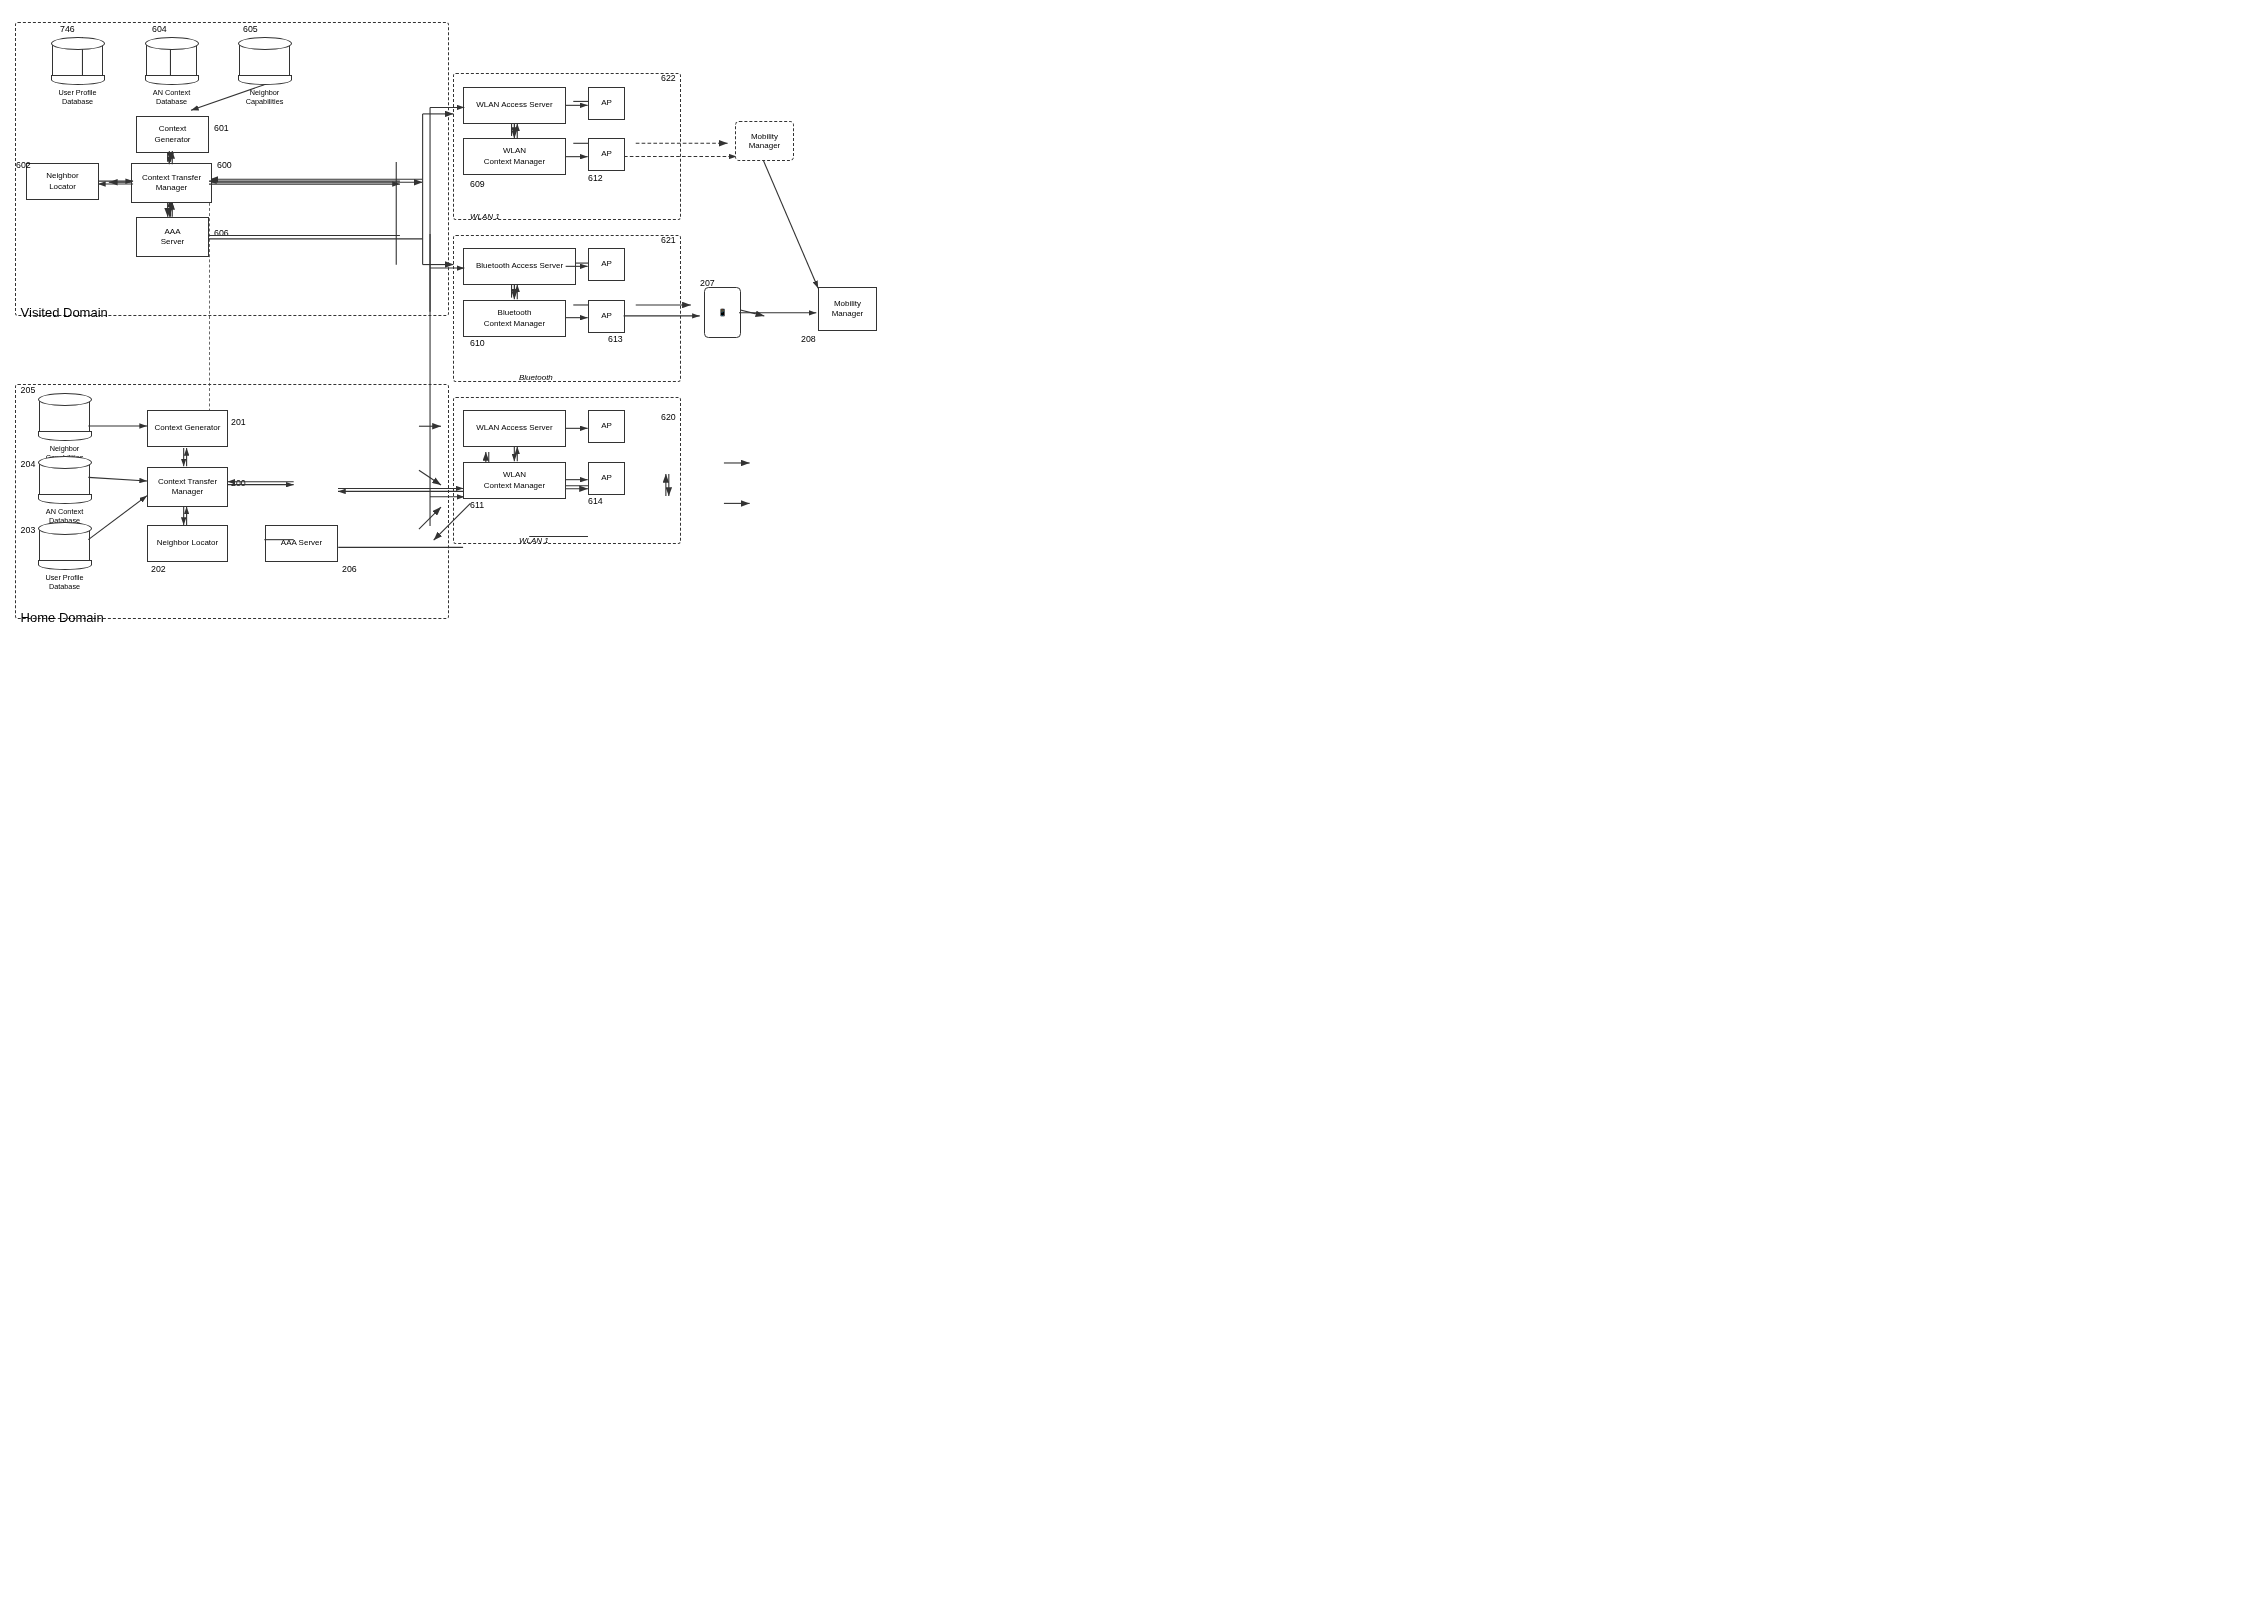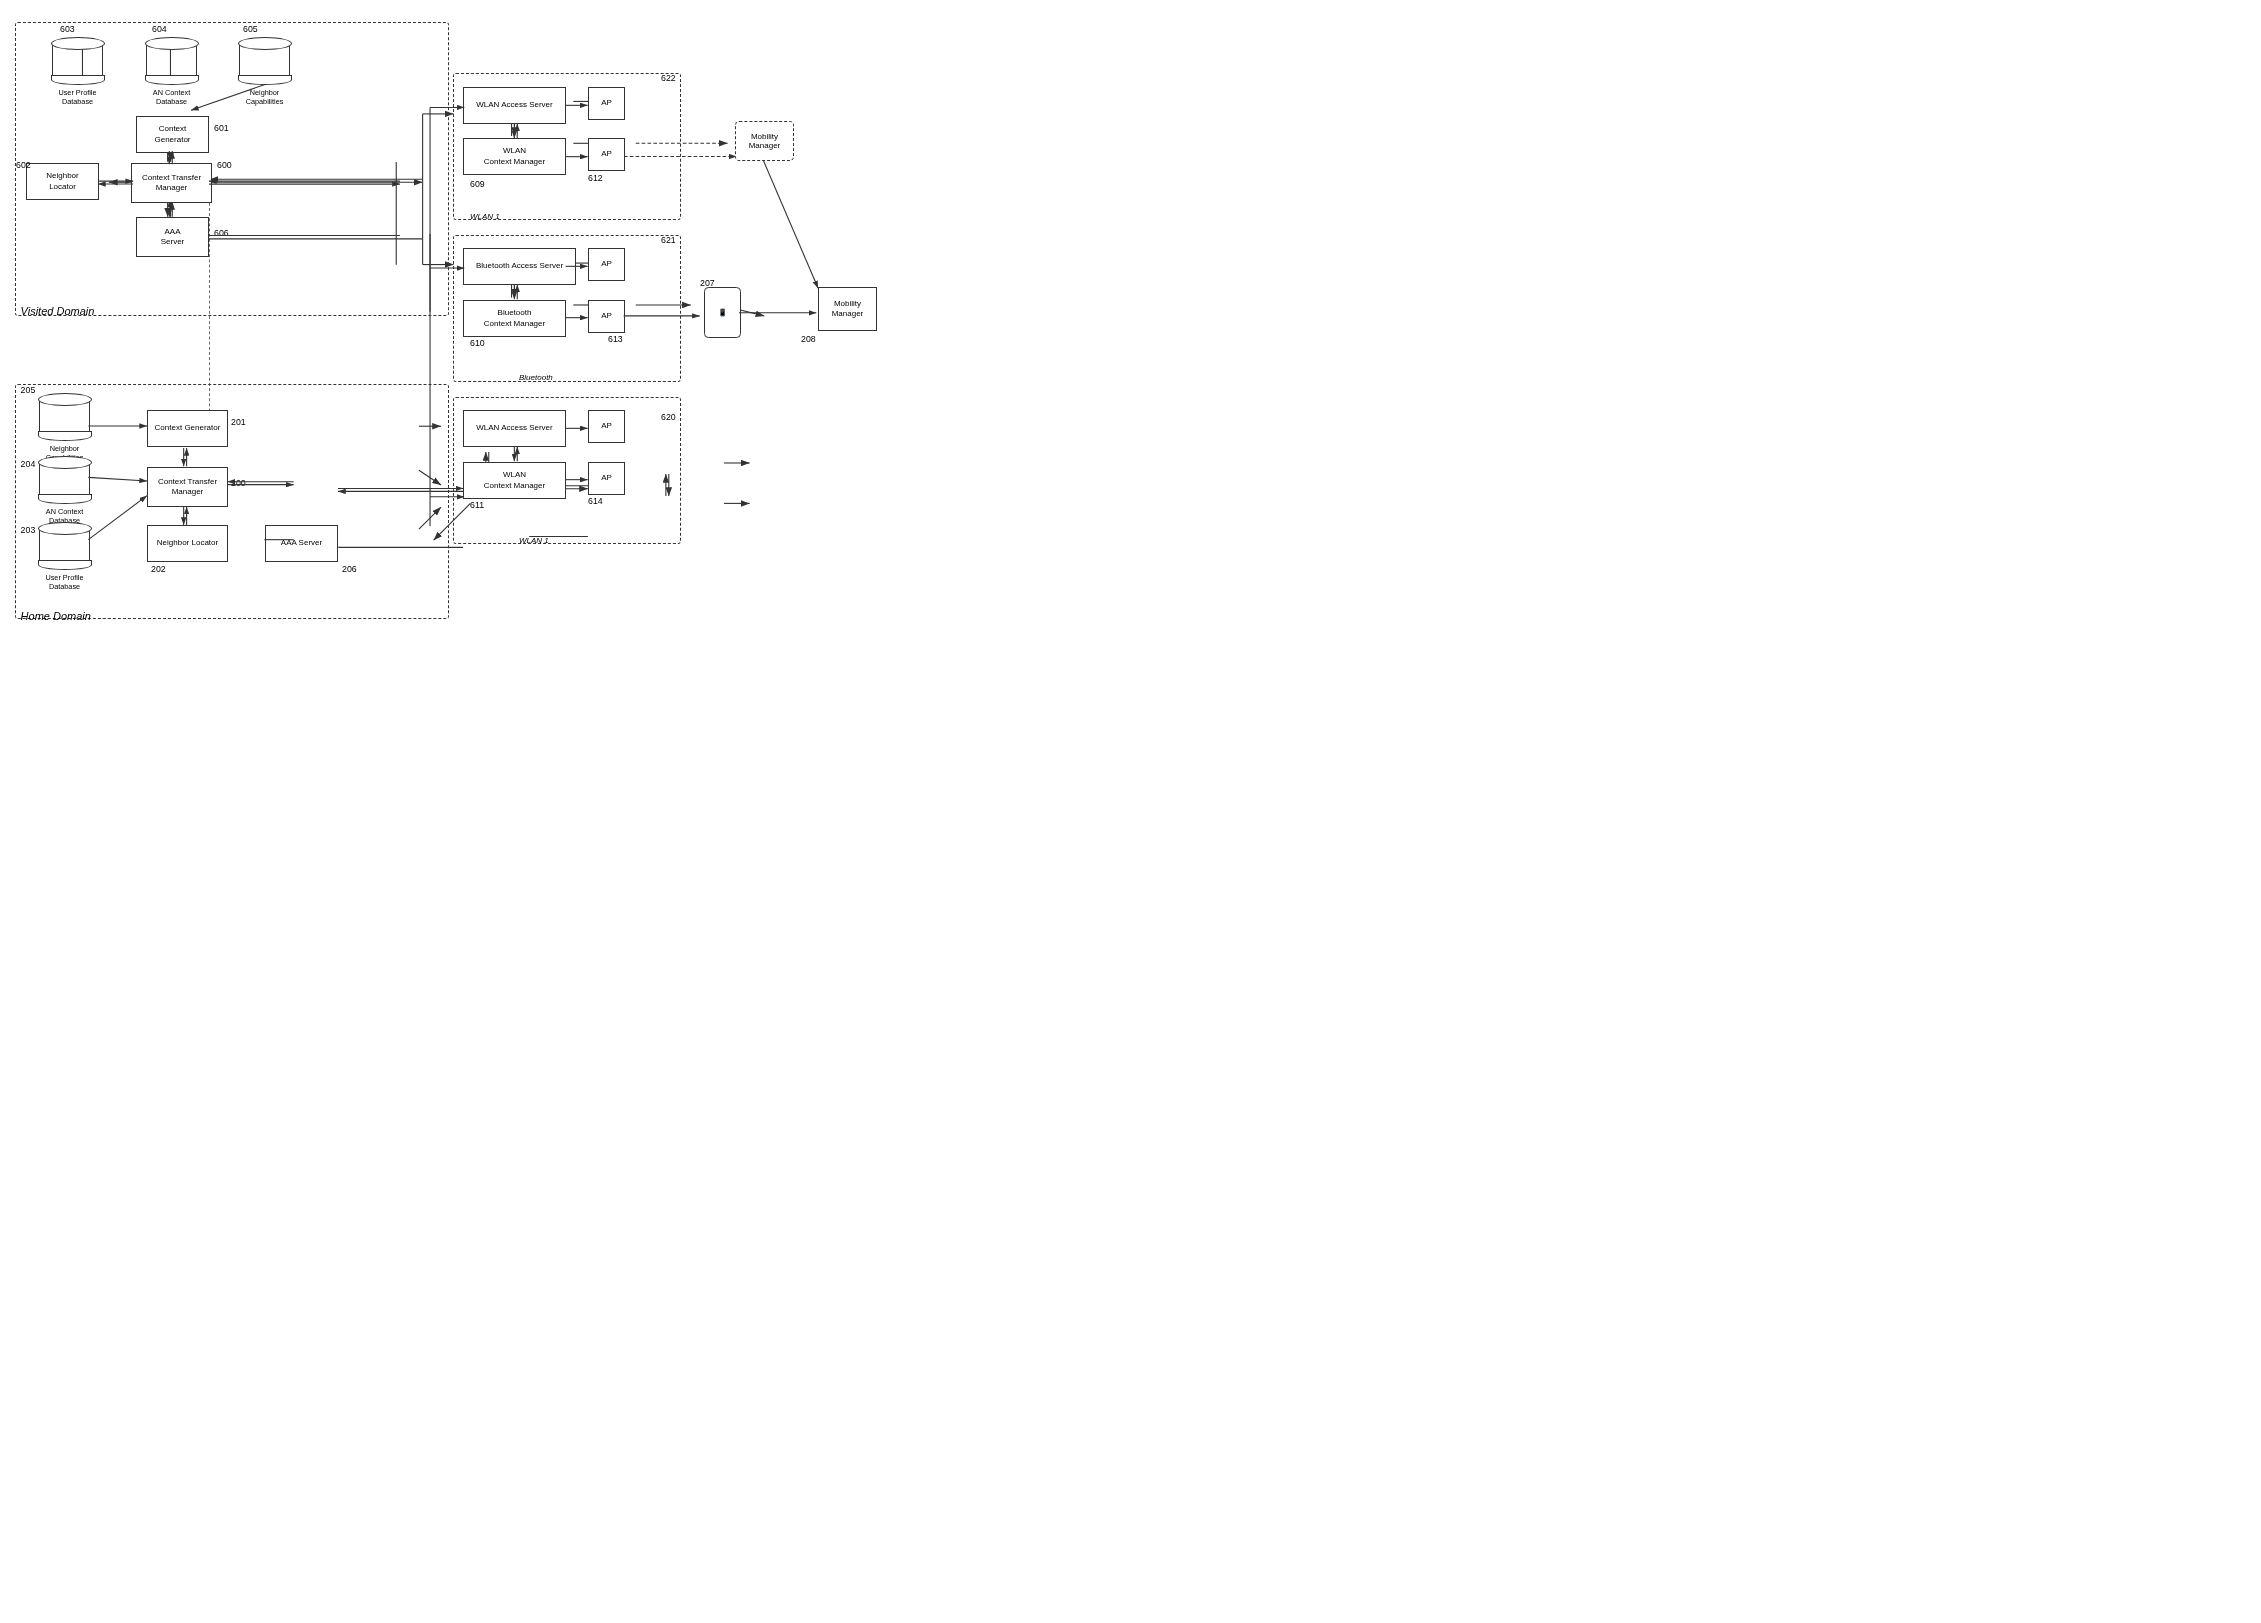--- a/index.html
+++ b/index.html
@@ -52,22 +52,21 @@
     }
 
     .label-ref {
       position: absolute;
       font-size: 8.8px;
       font-weight: normal;
     }
 
     .domain-label {
       position: absolute;
-      font-size: 11px;
-      font-style: italic;
+      font-size: 13px;
     }
 
     .network-label {
       position: absolute;
       font-size: 8px;
       font-style: italic;
     }
 
     svg.arrows {
       position: absolute;
@@ -189,21 +188,21 @@
     <line x1="985" y1="685" x2="1020" y2="685" stroke="#333" stroke-width="1.5" marker-end="url(#arrowhead)"></line>
 
     <line x1="285" y1="248" x2="285" y2="590" stroke="#333" stroke-width="1" stroke-dasharray="4,3"></line>
 
   </svg>
 
   <div class="dashed-box" style="left:14.7px; top:22px; width:434px; height:294px;">
   </div>
   <div class="domain-label" style="left:20.6px; top:305px;">Visited Domain</div>
 
-  <div class="label-ref" style="left:60px; top:23.5px;">603</div>
+  <div class="label-ref" style="left:60px; top:23.5px;">746</div>
   <div class="label-ref" style="left:152px; top:23.5px;">604</div>
   <div class="label-ref" style="left:243px; top:23.5px;">605</div>
 
   <div class="cylinder" style="position:absolute; left:48px; top:37px; flex-direction:column; align-items:center;">
     <div style="position:relative; width:54px; height:48px;">
       <div style="position:absolute; top:0; left:0; width:54px; height:13.2px; border:1.5px solid #333; border-radius:50%; background:#fff; z-index:2;"></div>
       <div style="position:absolute; top:6.6px; left:0; width:51px; height:34px; border-left:1.5px solid #333; border-right:1.5px solid #333; border-bottom:1.5px solid #333; background:#fff; margin-left:1.5px;"></div>
       <div style="position:absolute; bottom:0; left:0; width:54px; height:10.3px; border:1.5px solid #333; border-radius:0 0 50% 50%; background:#fff; z-index:2;"></div>
     </div>
     <div style="font-size:7.3px; text-align:center; margin-top:2.9px; width:59px;">User Profile

